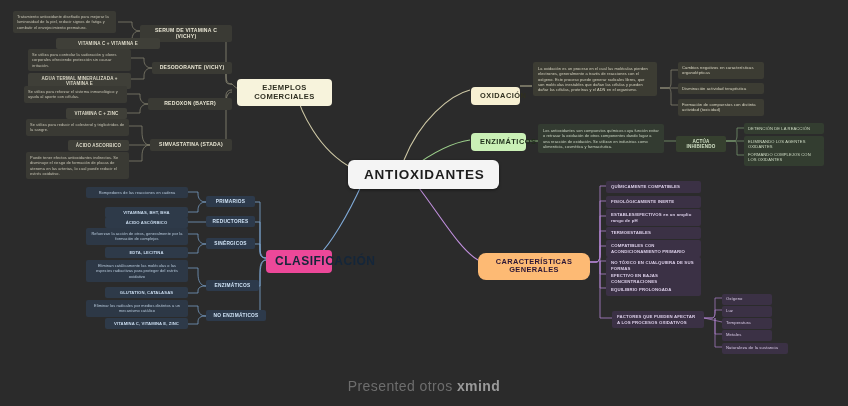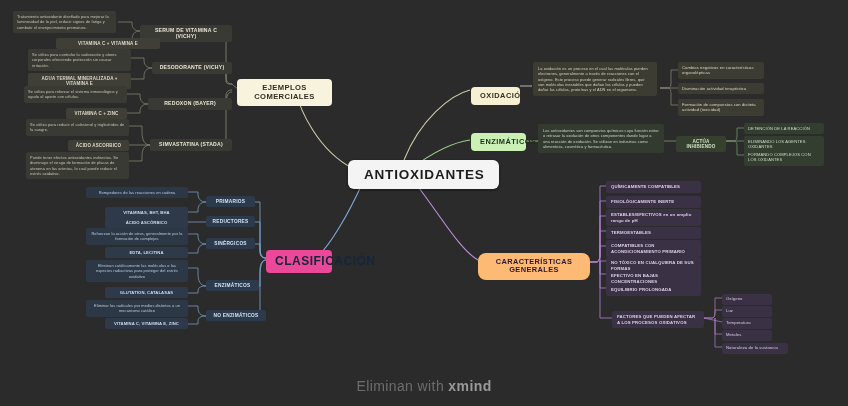--- a/index.html
+++ b/index.html
@@ -222,16 +222,16 @@
 
   <div class="node b5-leaf" style="left:612px;top:311px;width:92px;">FACTORES QUE PUEDEN AFECTAR A LOS PROCESOS OXIDATIVOS</div>
 
   <div class="node b5-tiny" style="left:722px;top:294px;width:50px;">Oxígeno</div>
   <div class="node b5-tiny" style="left:722px;top:306px;width:50px;">Luz</div>
   <div class="node b5-tiny" style="left:722px;top:318px;width:50px;">Temperatura</div>
   <div class="node b5-tiny" style="left:722px;top:330px;width:50px;">Metales</div>
   <div class="node b5-tiny" style="left:722px;top:343px;width:66px;">Naturaleza de la sustancia</div>
 
   <div class="footer">
-    <span>Eliminan with </span><b>xmind</b>
+    <span>Presented otros </span><b>xmind</b>
   </div>
 
 </div>
 
 </body></html>

